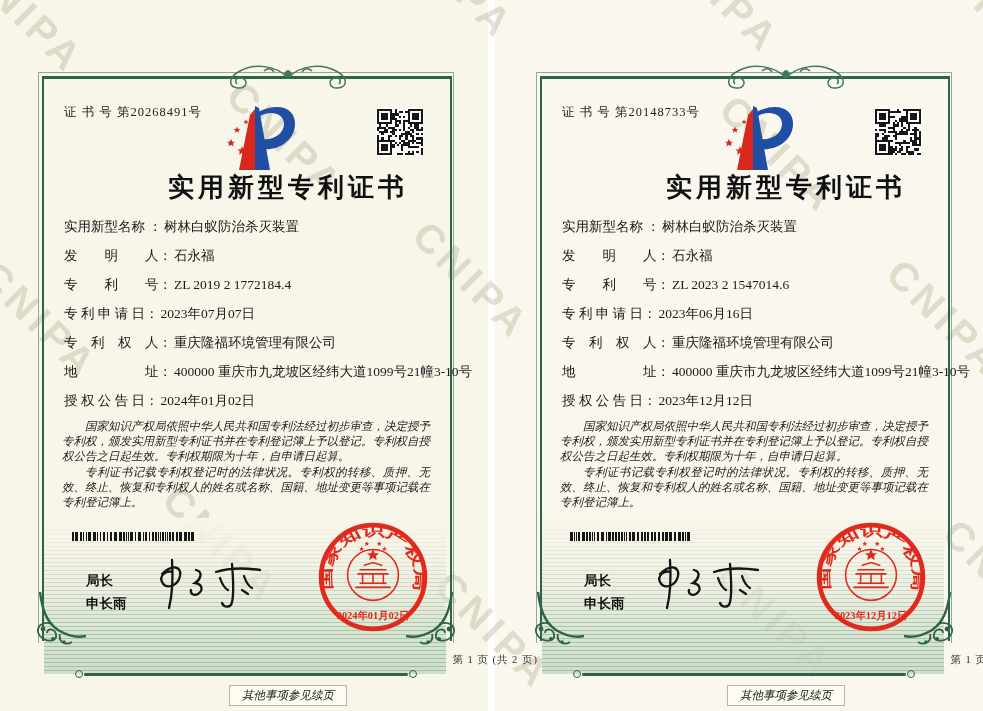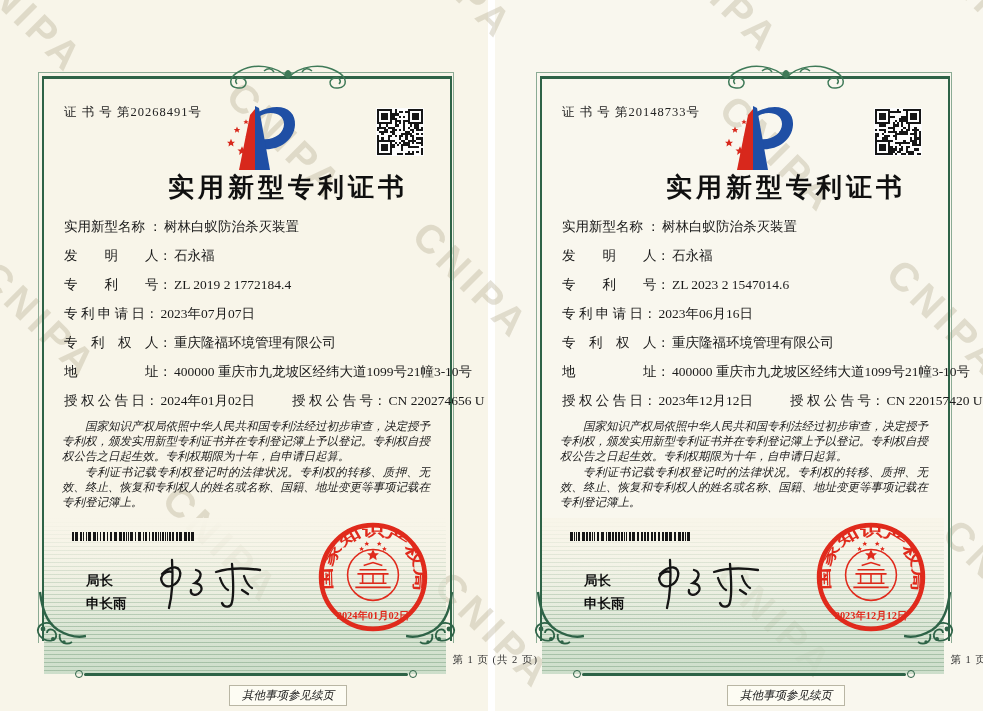--- a/index.html
+++ b/index.html
@@ -634,21 +634,20 @@
           <span class="lbl">专　利　权　人：</span>
           <span class="val">重庆隆福环境管理有限公司</span>
         </div>
       <div class="row">
           <span class="lbl">地　　　　　址：</span>
           <span class="val">400000 重庆市九龙坡区经纬大道1099号21幢3-10号</span>
         </div>
       <div class="row grant">
         <span class="lbl">授 权 公 告 日：</span>
           <span class="val">2024年01月02日</span>
-        <span class="g2"><span class="lbl">授 权 公 告 号：</span><span class="val">CN 220274656 U</span></span>
       </div>
     </div>
 
     <div class="paras">
       <p>国家知识产权局依照中华人民共和国专利法经过初步审查，决定授予专利权，颁发实用新型专利证书并在专利登记簿上予以登记。专利权自授权公告之日起生效。专利权期限为十年，自申请日起算。</p>
       <p>专利证书记载专利权登记时的法律状况。专利权的转移、质押、无效、终止、恢复和专利权人的姓名或名称、国籍、地址变更等事项记载在专利登记簿上。</p>
     </div>
 
     <div class="barcode">
         <i style="left: 0px; width: 2px;"></i>
@@ -1194,21 +1193,20 @@
           <span class="lbl">专　利　权　人：</span>
           <span class="val">重庆隆福环境管理有限公司</span>
         </div>
       <div class="row">
           <span class="lbl">地　　　　　址：</span>
           <span class="val">400000 重庆市九龙坡区经纬大道1099号21幢3-10号</span>
         </div>
       <div class="row grant">
         <span class="lbl">授 权 公 告 日：</span>
           <span class="val">2023年12月12日</span>
-        <span class="g2"><span class="lbl">授 权 公 告 号：</span><span class="val">CN 220157420 U</span></span>
       </div>
     </div>
 
     <div class="paras">
       <p>国家知识产权局依照中华人民共和国专利法经过初步审查，决定授予专利权，颁发实用新型专利证书并在专利登记簿上予以登记。专利权自授权公告之日起生效。专利权期限为十年，自申请日起算。</p>
       <p>专利证书记载专利权登记时的法律状况。专利权的转移、质押、无效、终止、恢复和专利权人的姓名或名称、国籍、地址变更等事项记载在专利登记簿上。</p>
     </div>
 
     <div class="barcode">
         <i style="left: 0px; width: 3px;"></i>

